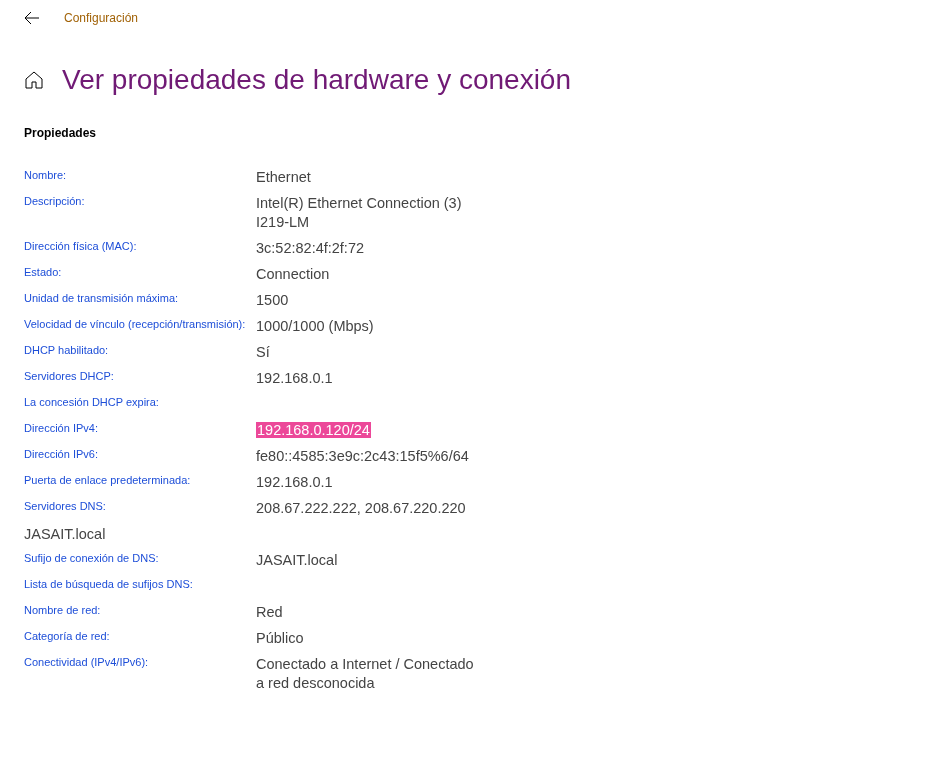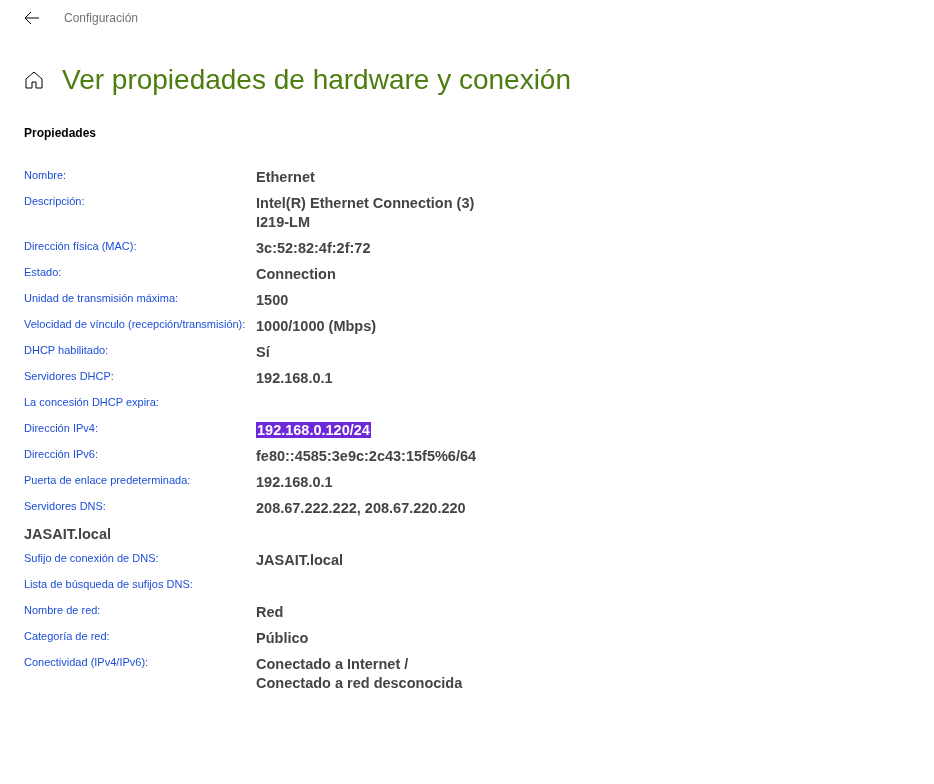--- a/index.html
+++ b/index.html
@@ -24,39 +24,39 @@
     .back-arrow {
       width: 16px;
       height: 16px;
       display: flex;
       align-items: center;
       justify-content: center;
       cursor: pointer;
     }
     .header-title {
       font-size: 12px;
-      color: #737373;
+      color: #a16207;
     }
     .title-row {
       display: flex;
       align-items: center;
       padding: 28px 24px 0 24px;
       gap: 18px;
     }
     .home-icon {
       width: 20px;
       height: 20px;
       display: flex;
       align-items: center;
       justify-content: center;
     }
     .page-title {
       font-size: 28px;
       font-weight: 400;
-      color: #4d7c0f;
+      color: #701a75;
     }
     .content {
       padding: 30px 24px 0 24px;
     }
     .section-heading {
       font-size: 12px;
       font-weight: 600;
       margin-bottom: 28px;
     }
     .prop-row {
@@ -70,24 +70,23 @@
       font-size: 11px;
       color: #1d4ed8;
       flex-shrink: 0;
       line-height: 1.3;
     }
     .prop-value {
       font-size: 14.5px;
       color: #444444;
       max-width: 220px;
       line-height: 1.3;
-      font-weight: bold;
     }
     .highlighted {
-      background: #6d28d9;
+      background: #ec4899;
       color: #ffffff;
       padding: 0 1px;
     }
     svg {
       display: block;
     }
   </style>
 </head>
 <body>
 

